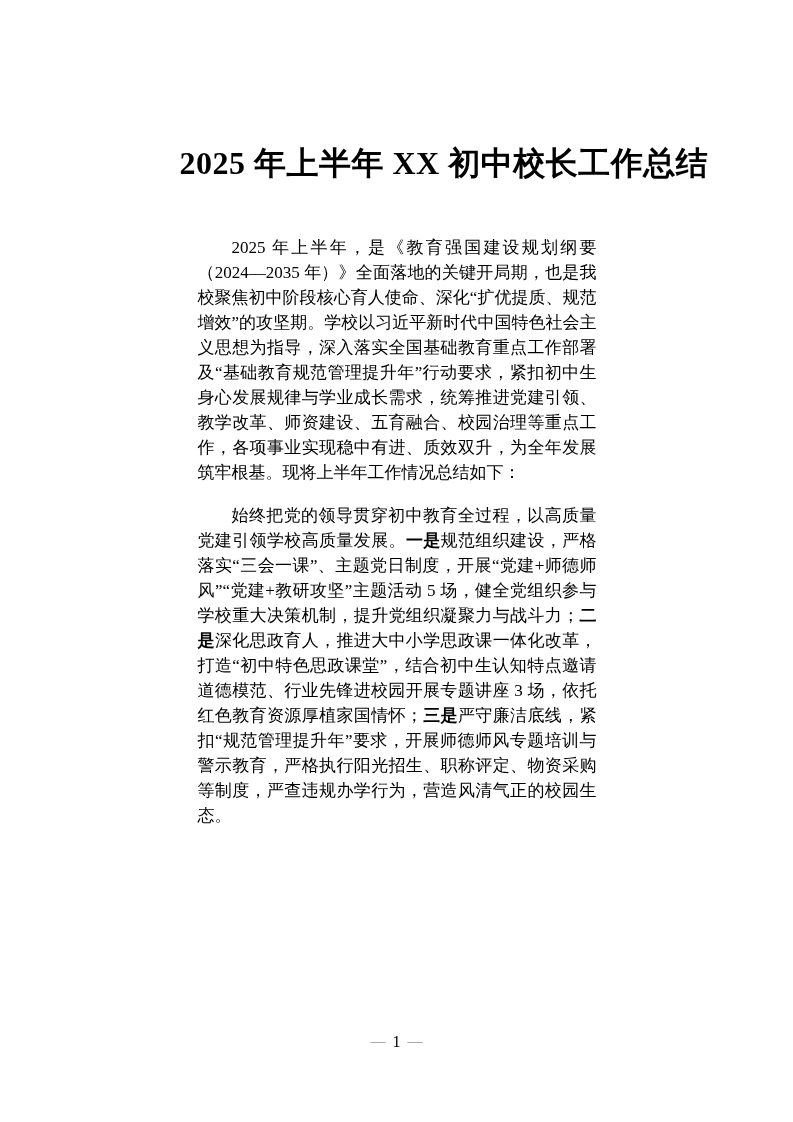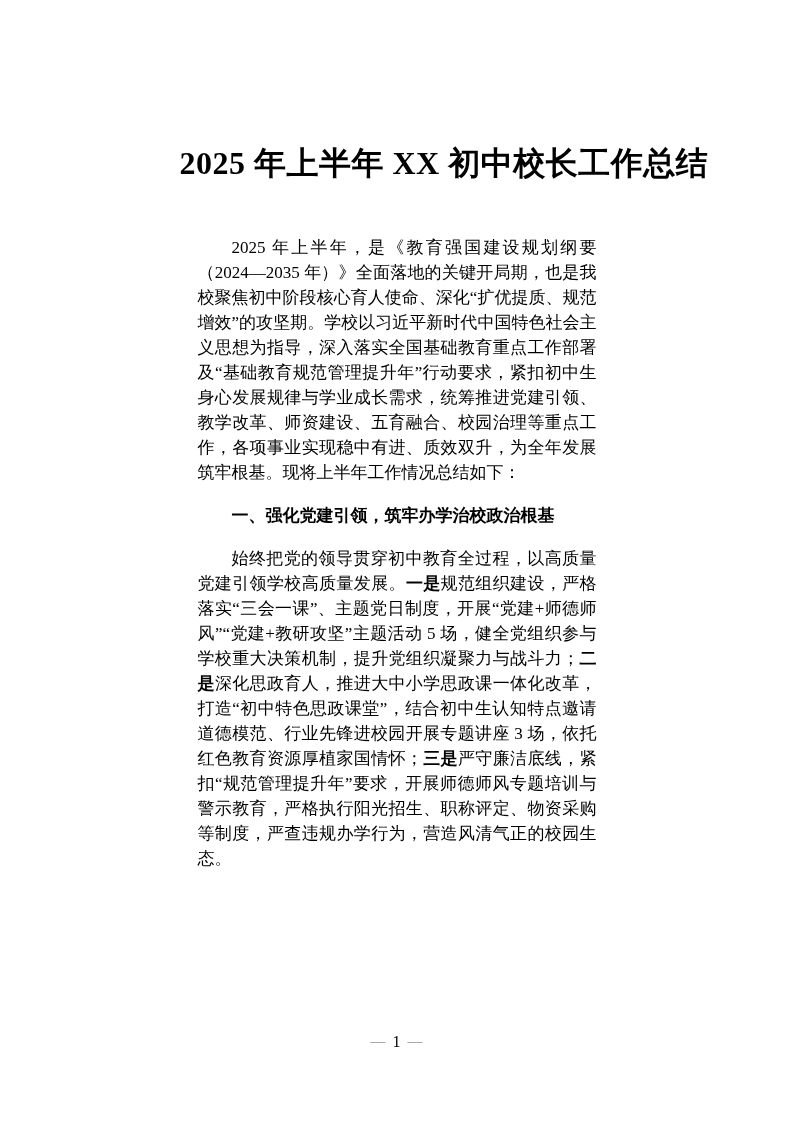--- a/index.html
+++ b/index.html
@@ -70,21 +70,20 @@
 </style>
 </head>
 <body>
 
 <div class="page">
 
   <h1 class="doc-title">2025 年上半年 XX 初中校长工作总结</h1>
 
   <div class="doc-body">
       <p class="para body"><span class="run">2025 年上半年，是《教育强国建设规划纲要（2024—2035 年）》全面落地的关键开局期，也是我校聚焦初中阶段核心育人使命、深化“扩优提质、规范增效”的攻坚期。学校以习近平新时代中国特色社会主义思想为指导，深入落实全国基础教育重点工作部署及“基础教育规范管理提升年”行动要求，紧扣初中生身心发展规律与学业成长需求，统筹推进党建引领、教学改革、师资建设、五育融合、校园治理等重点工作，各项事业实现稳中有进、质效双升，为全年发展筑牢根基。现将上半年工作情况总结如下：</span></p>
-      <p class="para heading"><span class="run bold">一、强化党建引领，筑牢办学治校政治根基</span></p>
       <p class="para body"><span class="run">始终把党的领导贯穿初中教育全过程，以高质量党建引领学校高质量发展。</span><span class="run bold">一是</span><span class="run">规范组织建设，严格落实“三会一课”、主题党日制度，开展“党建+师德师风”“党建+教研攻坚”主题活动 5 场，健全党组织参与学校重大决策机制，提升党组织凝聚力与战斗力；</span><span class="run bold">二是</span><span class="run">深化思政育人，推进大中小学思政课一体化改革，打造“初中特色思政课堂”，结合初中生认知特点邀请道德模范、行业先锋进校园开展专题讲座 3 场，依托红色教育资源厚植家国情怀；</span><span class="run bold">三是</span><span class="run">严守廉洁底线，紧扣“规范管理提升年”要求，开展师德师风专题培训与警示教育，严格执行阳光招生、职称评定、物资采购等制度，严查违规办学行为，营造风清气正的校园生态。</span></p>
     </div>
 
   <div class="page-footer">
     <span class="dash">—</span><span class="pagenum">1</span><span class="dash">—</span>
   </div>
 
 </div>
 
 </body></html>

